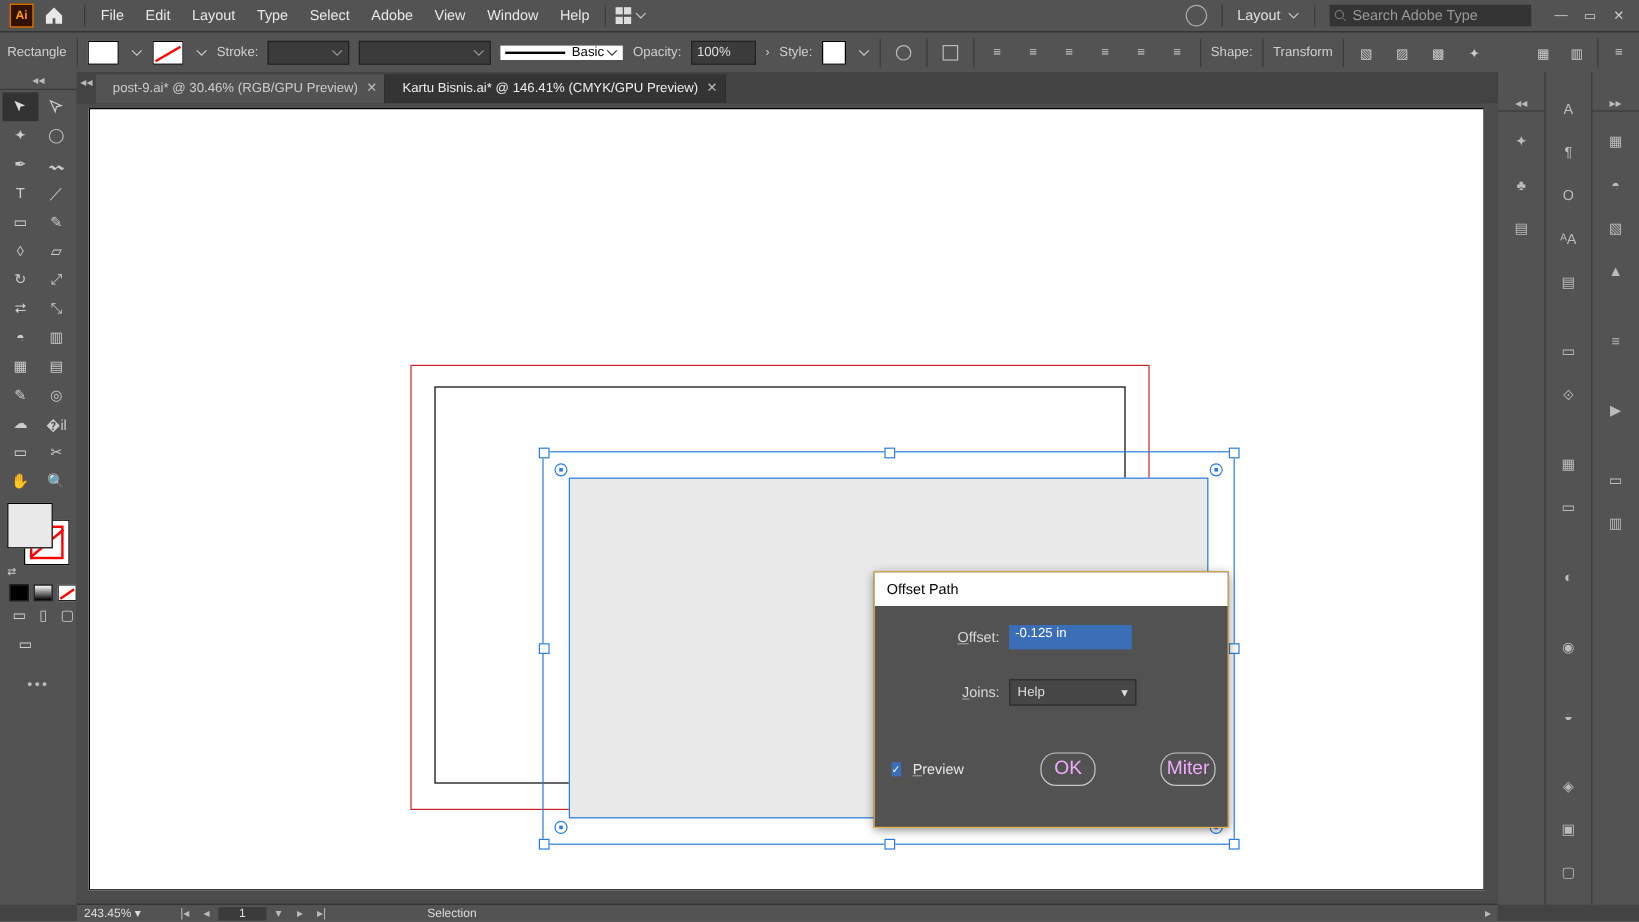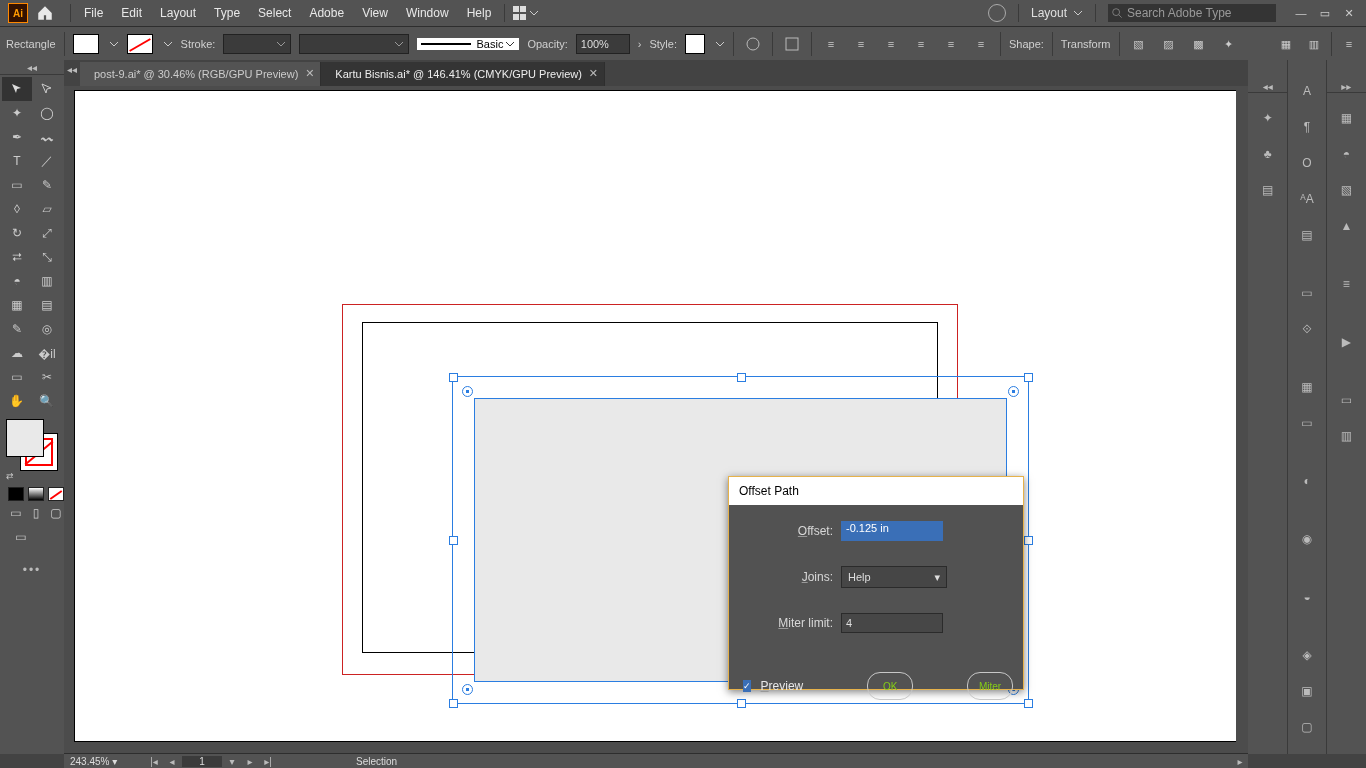--- a/index.html
+++ b/index.html
@@ -86,21 +86,21 @@
   .dlg-body{padding:16px 10px 12px 14px;display:flex;flex-direction:column;gap:25px;}
   .dlg-row{display:flex;align-items:center;gap:8px;}
   .dlg-row label{width:90px;text-align:right;color:#d8d8d8;}
   .underlined{text-decoration:underline;text-decoration-color:#999;}
   .dlg-input{width:92px;height:18px;background:#e8e8e8;color:#000;border:1px solid #3a6fb7;padding:0 4px;font-size:11px;}
   .dlg-input.sel{background:#3a6fb7;color:#fff;}
   .dlg-select{width:92px;height:20px;background:#464646;border:1px solid #2b2b2b;color:#ddd;display:flex;align-items:center;justify-content:space-between;padding:0 6px;font-size:11px;}
   .dlg-text{width:92px;height:18px;background:#474747;border:1px solid #2b2b2b;color:#ddd;padding:0 4px;font-size:11px;display:flex;align-items:center;}
   .dlg-foot{display:flex;align-items:center;gap:10px;margin-top:14px;}
   .chk{width:12px;height:12px;background:#3a6fb7;display:flex;align-items:center;justify-content:center;color:#fff;font-size:9px;}
-  .dlg-btn{width:86px;height:26px;border:1px solid #c7c7c7;border-radius:13px;display:flex;align-items:center;justify-content:center;color:#84cc16;font-size:10px;margin-left:44px;}
+  .dlg-btn{width:86px;height:26px;border:1px solid #c7c7c7;border-radius:13px;display:flex;align-items:center;justify-content:center;color:#f0abfc;font-size:16px;margin-left:44px;}
   svg{display:block;}
 </style>
 </head>
 <body>
 
 <div class="menubar">
   <div class="app-icon">Ai</div>
   <div class="home-icn">
     <svg viewBox="0 0 16 16">
         <path d="M2 8l6-6 6 6v6H9v-4H7v4H2z" fill="#e8e8e8"></path>
@@ -412,24 +412,20 @@
       <label><span class="underlined">O</span><span>ffset:</span></label>
       <div class="dlg-input sel">-0.125 in</div>
     </div>
     <div class="dlg-row">
       <label><span class="underlined">J</span>oins:</label>
       <div class="dlg-select">
         <span>Help</span>
         <span>▾</span>
       </div>
     </div>
-    <div class="dlg-row">
-      <label><span class="underlined">M</span>iter limit:</label>
-      <div class="dlg-text">4</div>
-    </div>
     <div class="dlg-foot">
       <div class="chk">✓</div>
       <span><span class="underlined">P</span>review</span>
       <div style="flex:1"></div>
       <div class="dlg-btn">OK</div>
       <div class="dlg-btn">Miter</div>
     </div>
   </div>
 </div>
 

